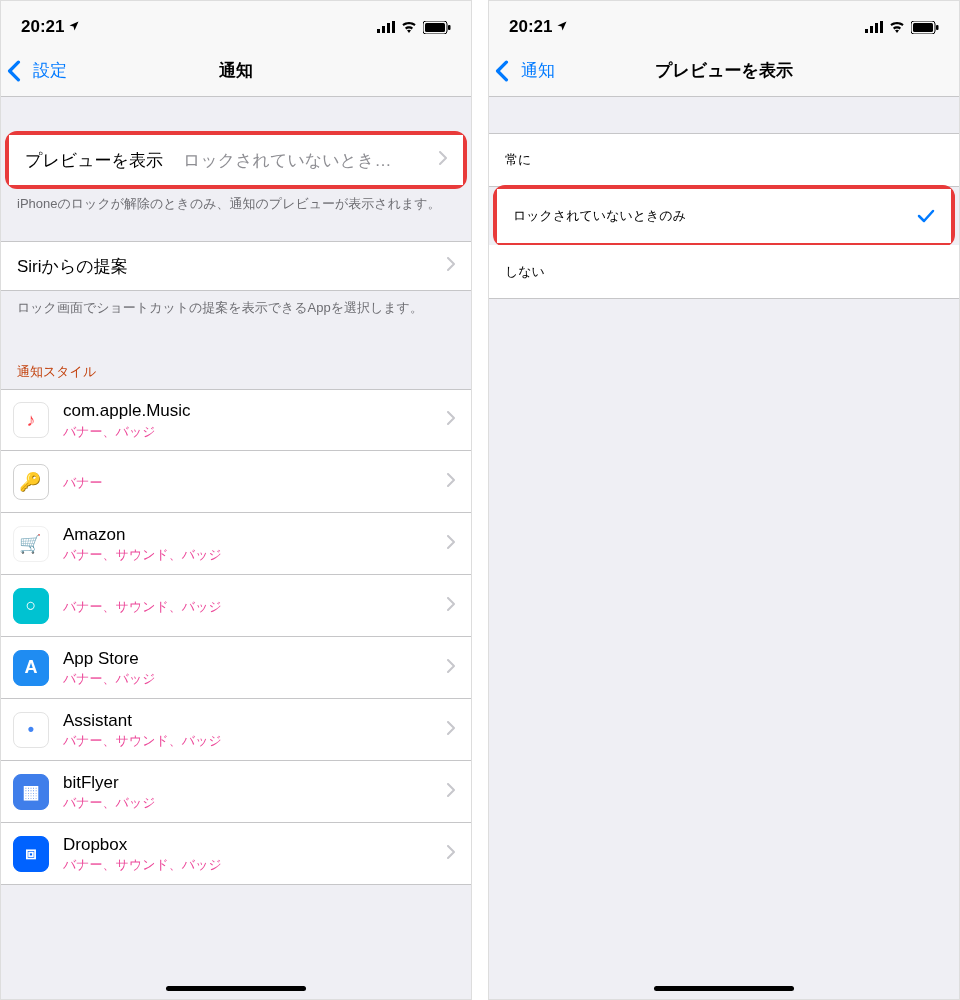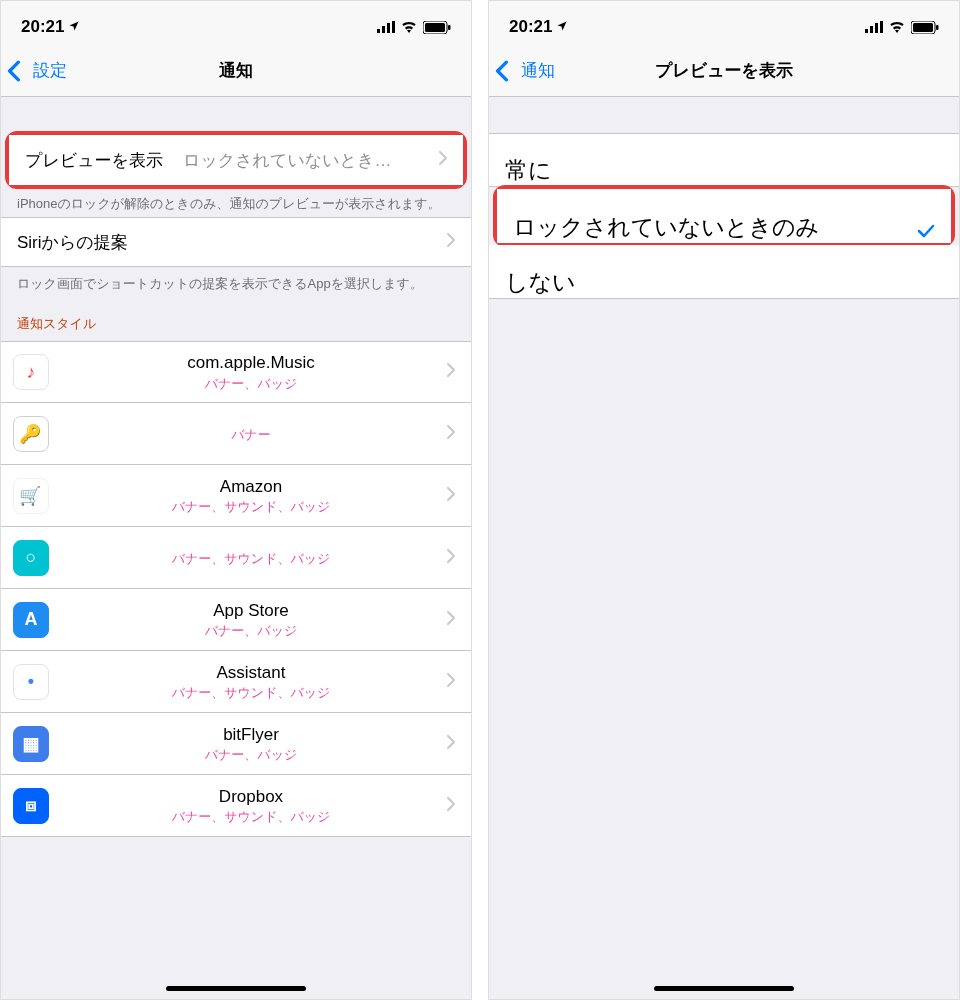--- a/index.html
+++ b/index.html
@@ -84,21 +84,21 @@
       overflow: hidden;
       text-overflow: ellipsis;
     }
     .chevron {
       color: #c7c7cc;
       margin-left: 8px;
     }
     .footer-text {
       font-size: 13px;
       color: #6d6d72;
-      padding: 8px 16px 4px;
+      padding: 8px 16px 28px;
       line-height: 1.4;
     }
     .section-header {
       font-size: 13px;
       color: #c2410c;
       padding: 18px 16px 8px;
     }
     .app-row {
       background: #fff;
       display: flex;
@@ -115,41 +115,41 @@
       border-radius: 8px;
       margin-right: 14px;
       flex-shrink: 0;
       display: flex;
       align-items: center;
       justify-content: center;
       font-size: 18px;
       color: #fff;
       font-weight: 600;
     }
-    .app-text { flex: 1; min-width: 0; text-align: center; }
+    .app-text { flex: 1; min-width: 0; }
     .app-name { font-size: 17px; color: #000; line-height: 1.2; }
     .app-detail { font-size: 13px; color: #ec4899; line-height: 1.2; margin-top: 2px; }
     .highlight-red {
       border: 4px solid #e83a3a;
       border-radius: 12px;
       margin: -2px 4px;
       padding: 0;
     }
     .highlight-red .row,
     .highlight-red .option-row {
       border: none;
     }
     .option-row {
       background: #fff;
       display: flex;
-      align-items: flex-end;
+      align-items: center;
       min-height: 54px;
       padding: 0 16px;
       border-bottom: 0.5px solid #c6c6c8;
-      font-size: 23px;
+      font-size: 13px;
     }
     .option-row.first { border-top: 0.5px solid #c6c6c8; }
     .option-label { flex: 1; }
     .check { color: #007aff; font-size: 20px; }
     .home-indicator {
       position: absolute;
       bottom: 8px;
       left: 50%;
       transform: translateX(-50%);
       width: 140px;

